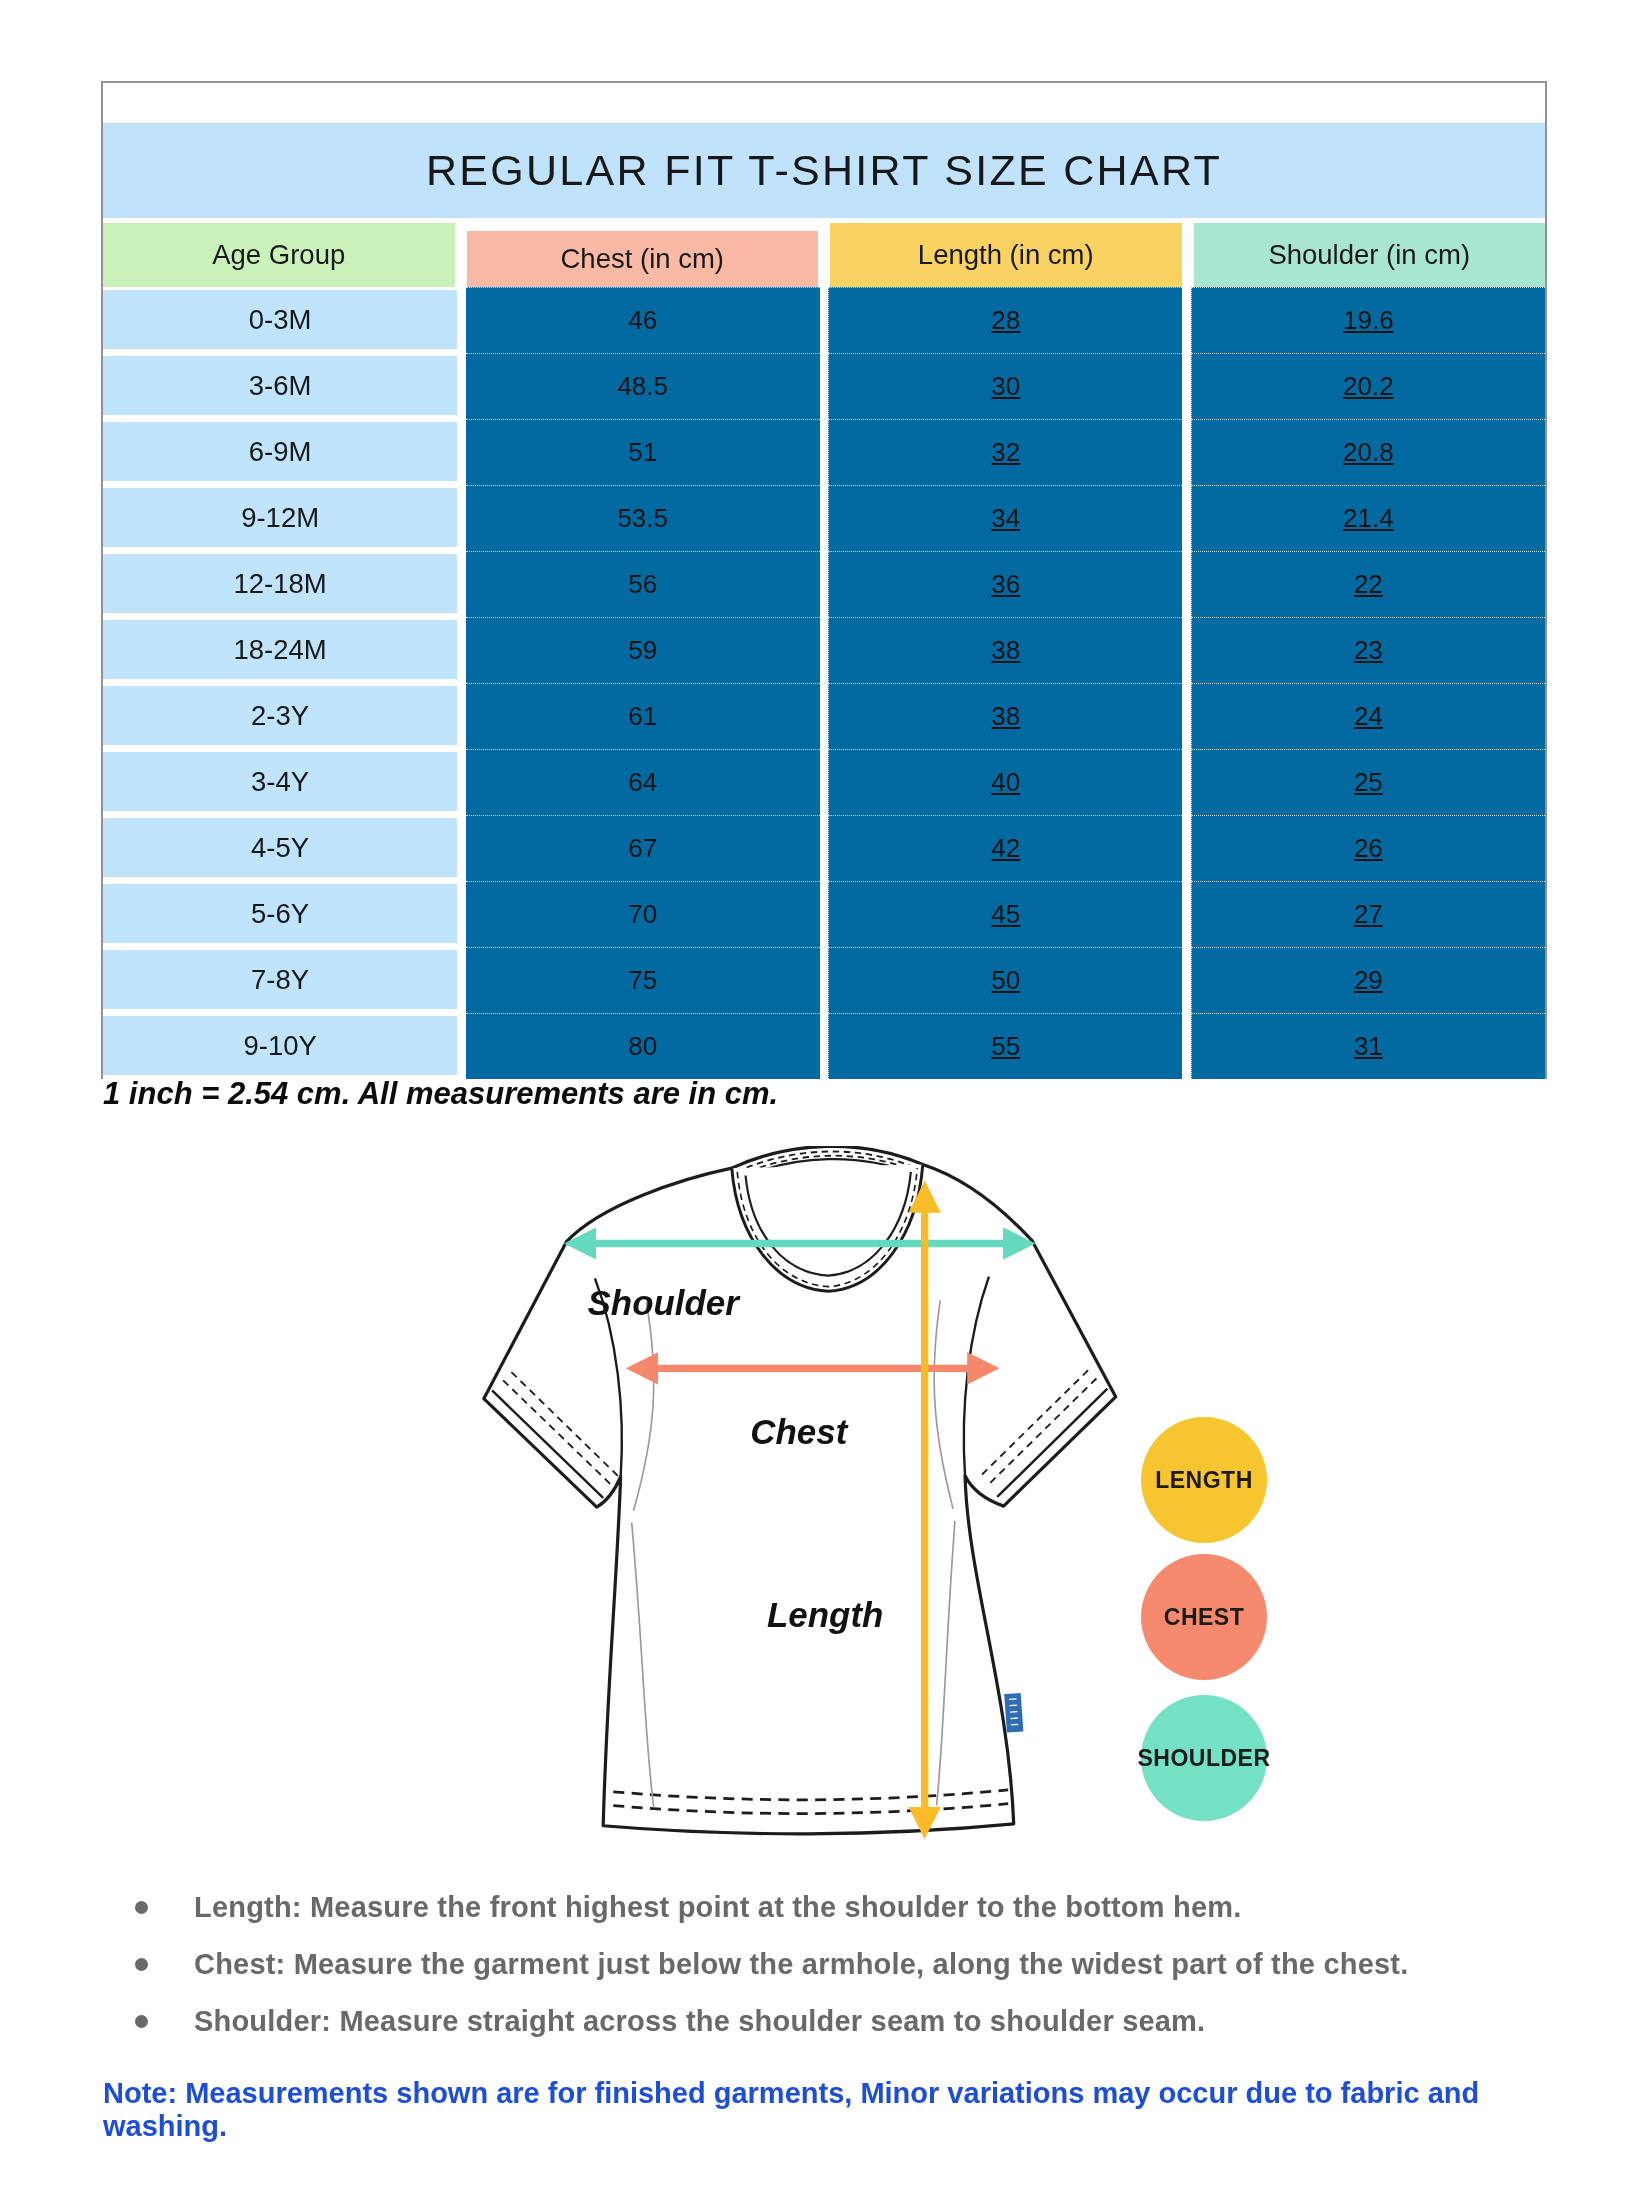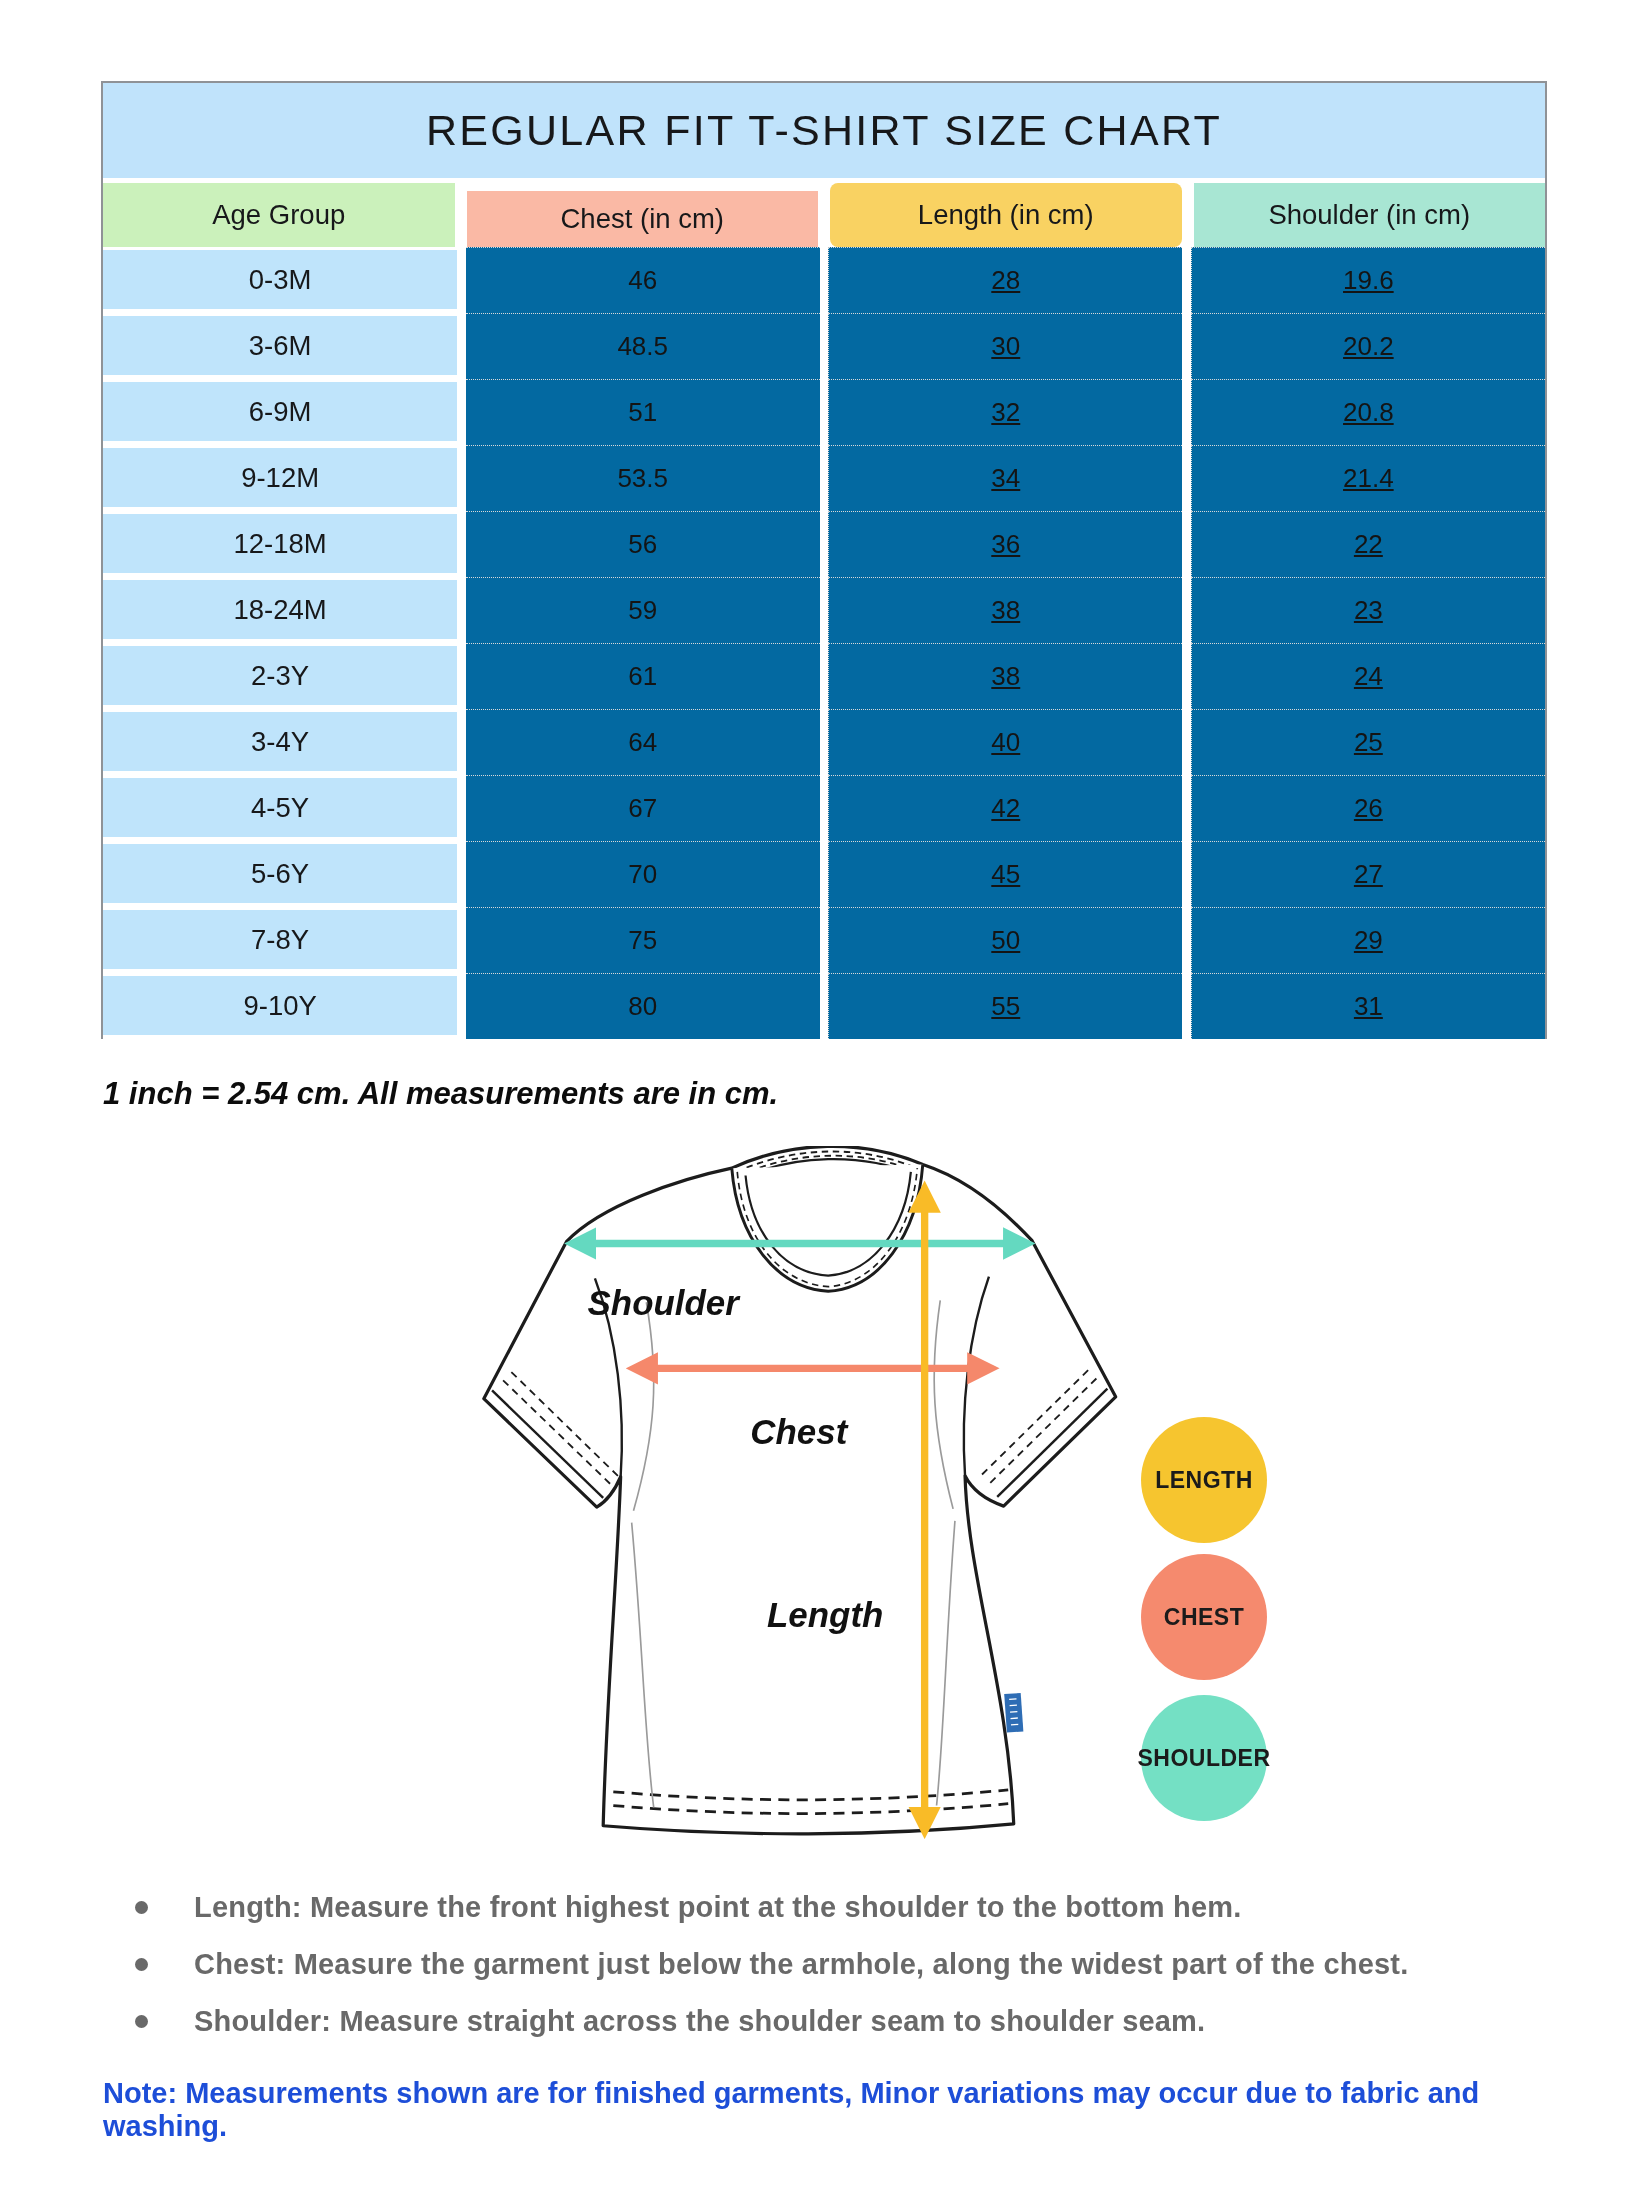--- a/index.html
+++ b/index.html
@@ -7,27 +7,27 @@
   body { font-family:"Liberation Sans", sans-serif; }
   .page { position:relative; width:1653px; height:2204px; background:#ffffff; overflow:hidden; }
 
   
   .size-table {
     position:absolute; left:101px; top:81px; width:1446px;
     border:2.8px solid #8f9296; border-bottom:none; background:#ffffff;
   }
   .table-title {
     height:95px; background:#c0e3fb; display:flex; align-items:center; justify-content:center;
-    font-size:43px; color:#17181a; letter-spacing:2.3px; font-stretch:condensed;
+    font-size:43px; color:#17181a; letter-spacing:2.3px; font-stretch:condensed;margin-top:40px;
   }
   .header-row { display:grid; grid-template-columns:1fr 1fr 1fr 1fr; column-gap:12px; height:64px; margin-top:4.6px; }
   .hcell { display:flex; align-items:center; justify-content:center; font-size:27.5px; color:#17181a; font-stretch:condensed; }
   .h-age      { background:#cbf1bb; }
   .h-chest    { background:#fab9a5;margin-top:8px; }
-  .h-length   { background:#f9d262;border-radius:8px; }
+  .h-length   { background:#f9d262; }
   .h-shoulder { background:#a8e6d3; }
 
   .tbody { width:100%; }
   .trow { display:grid; grid-template-columns:1fr 1fr 1fr 1fr; column-gap:8.3px; height:66px; }
   .cell { display:flex; align-items:center; justify-content:center; }
   .cell.age {
     background:#bfe4fb; margin:3.7px 0; font-size:27.5px; color:#17181a; font-stretch:condensed;
   }
   .cell.val {
     background:#0369a1; border-top:1.8px dotted #d9d9d9;

